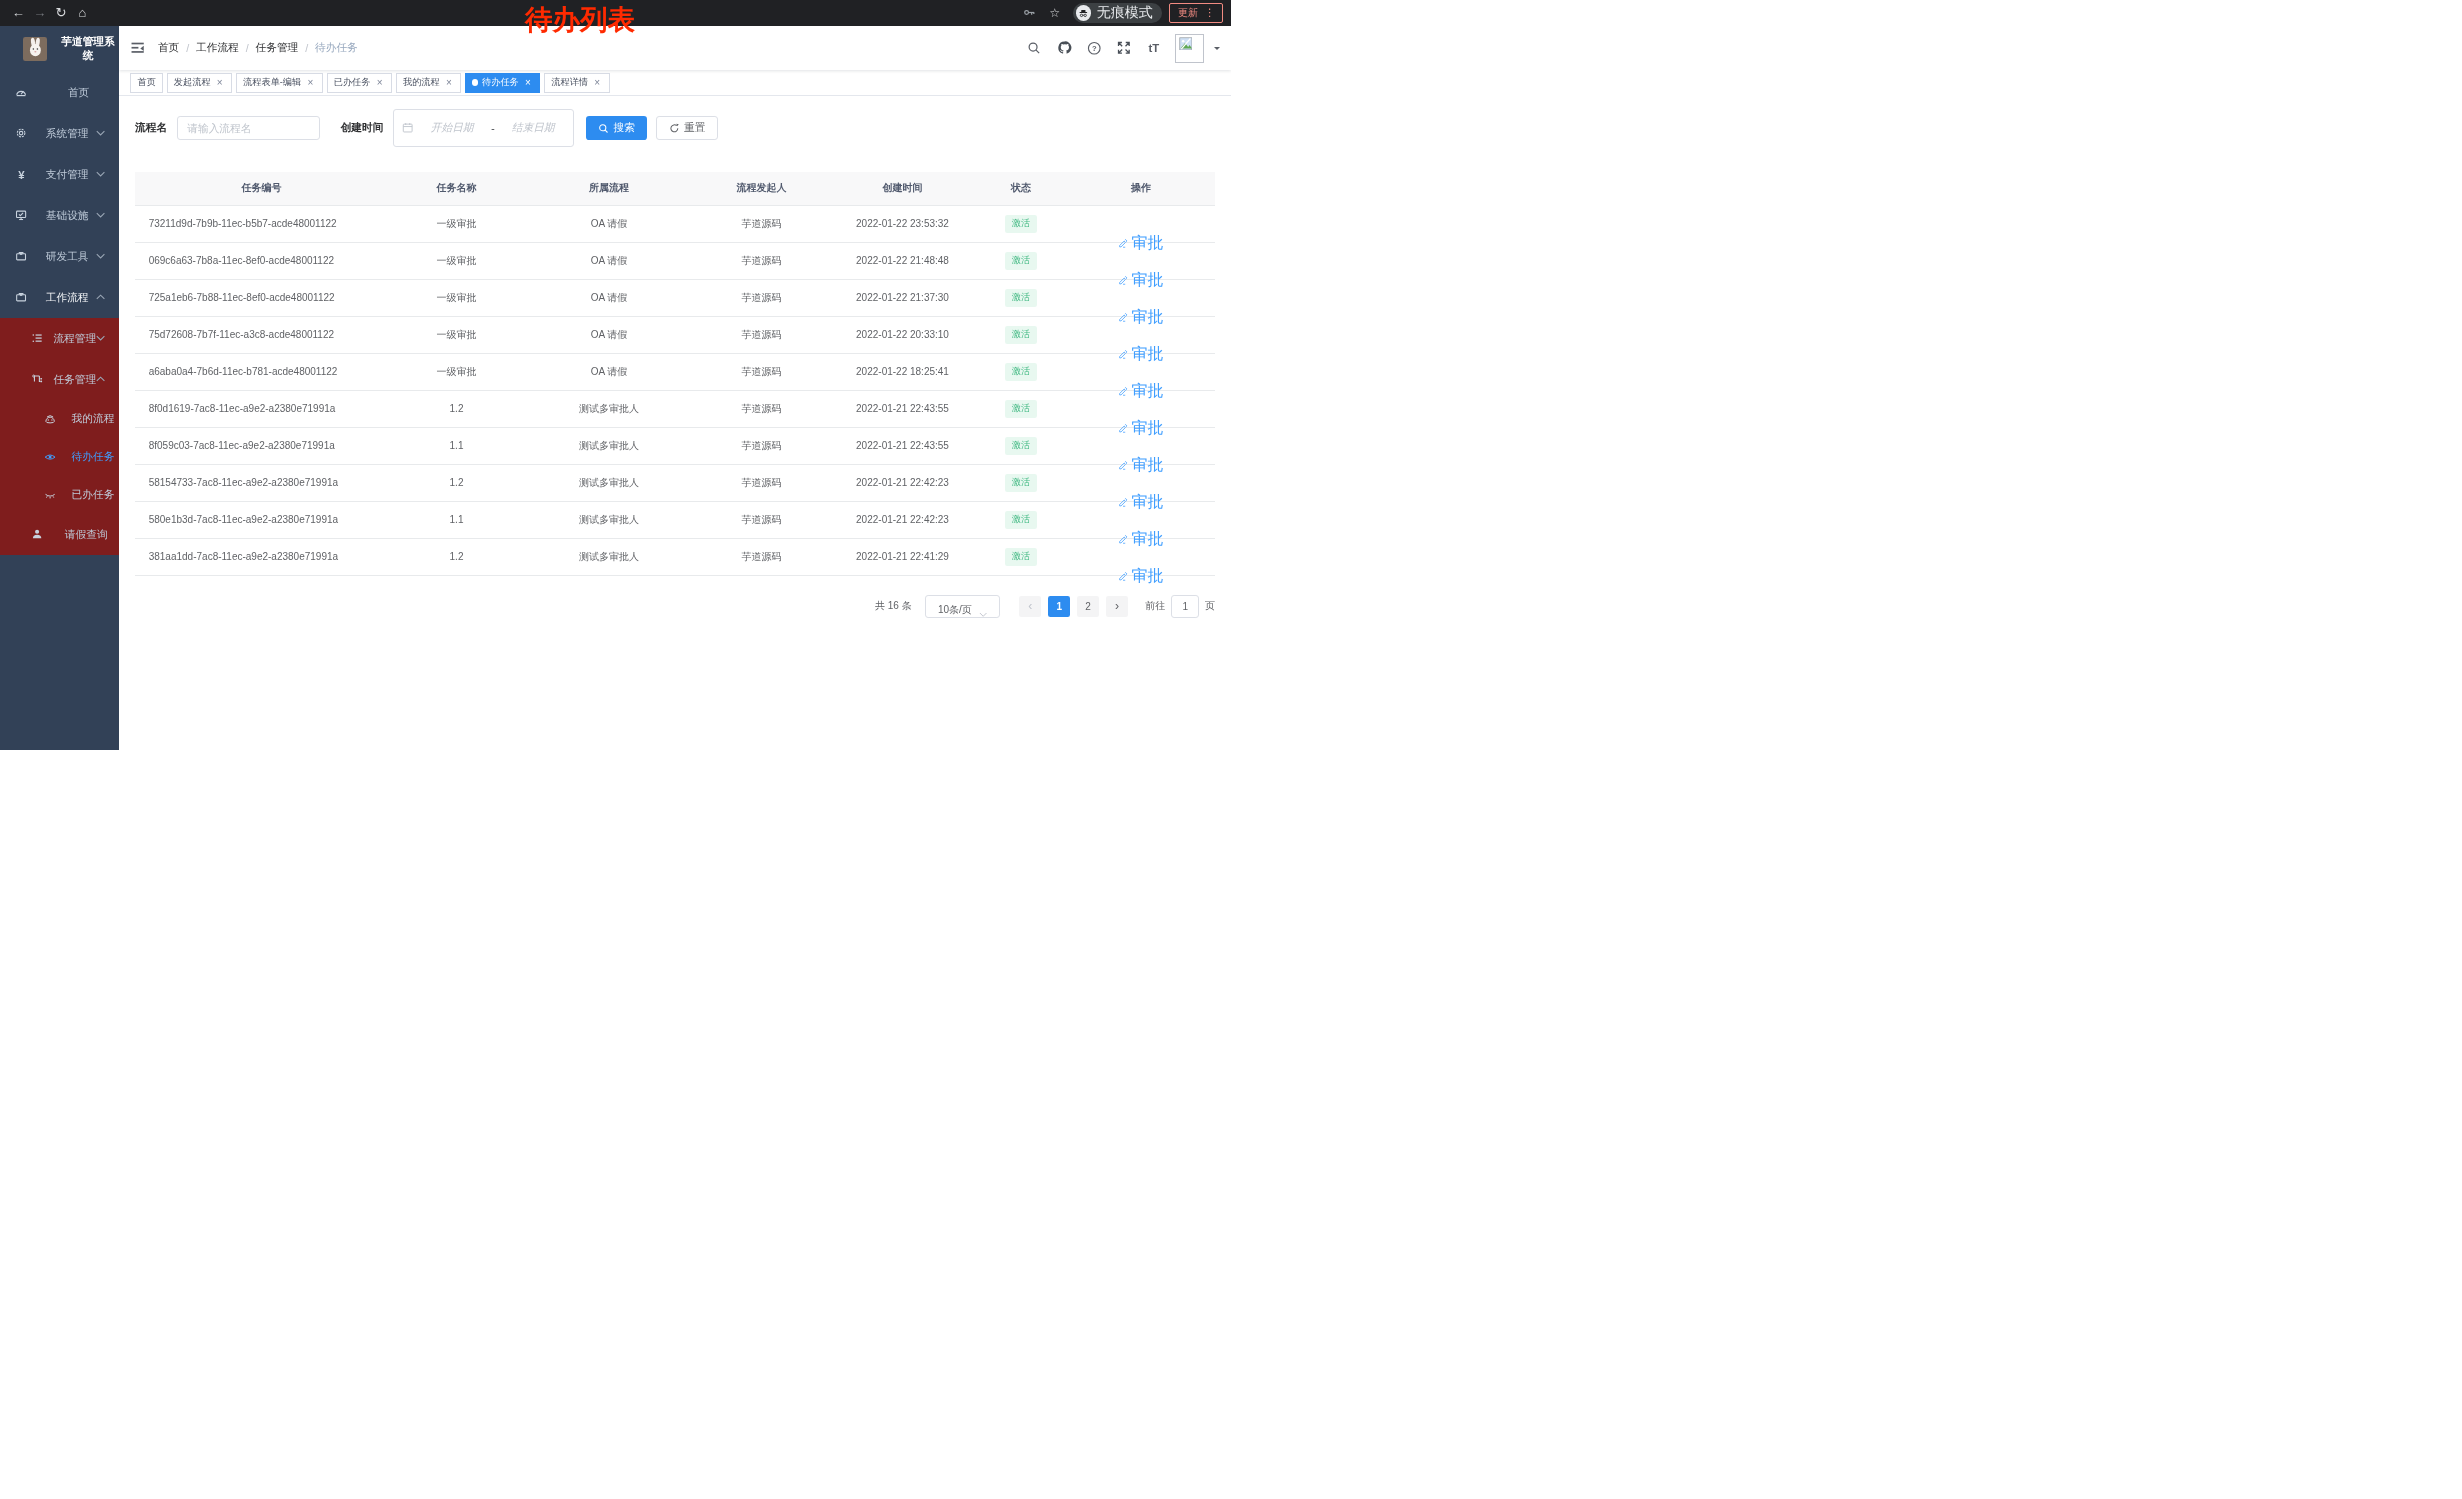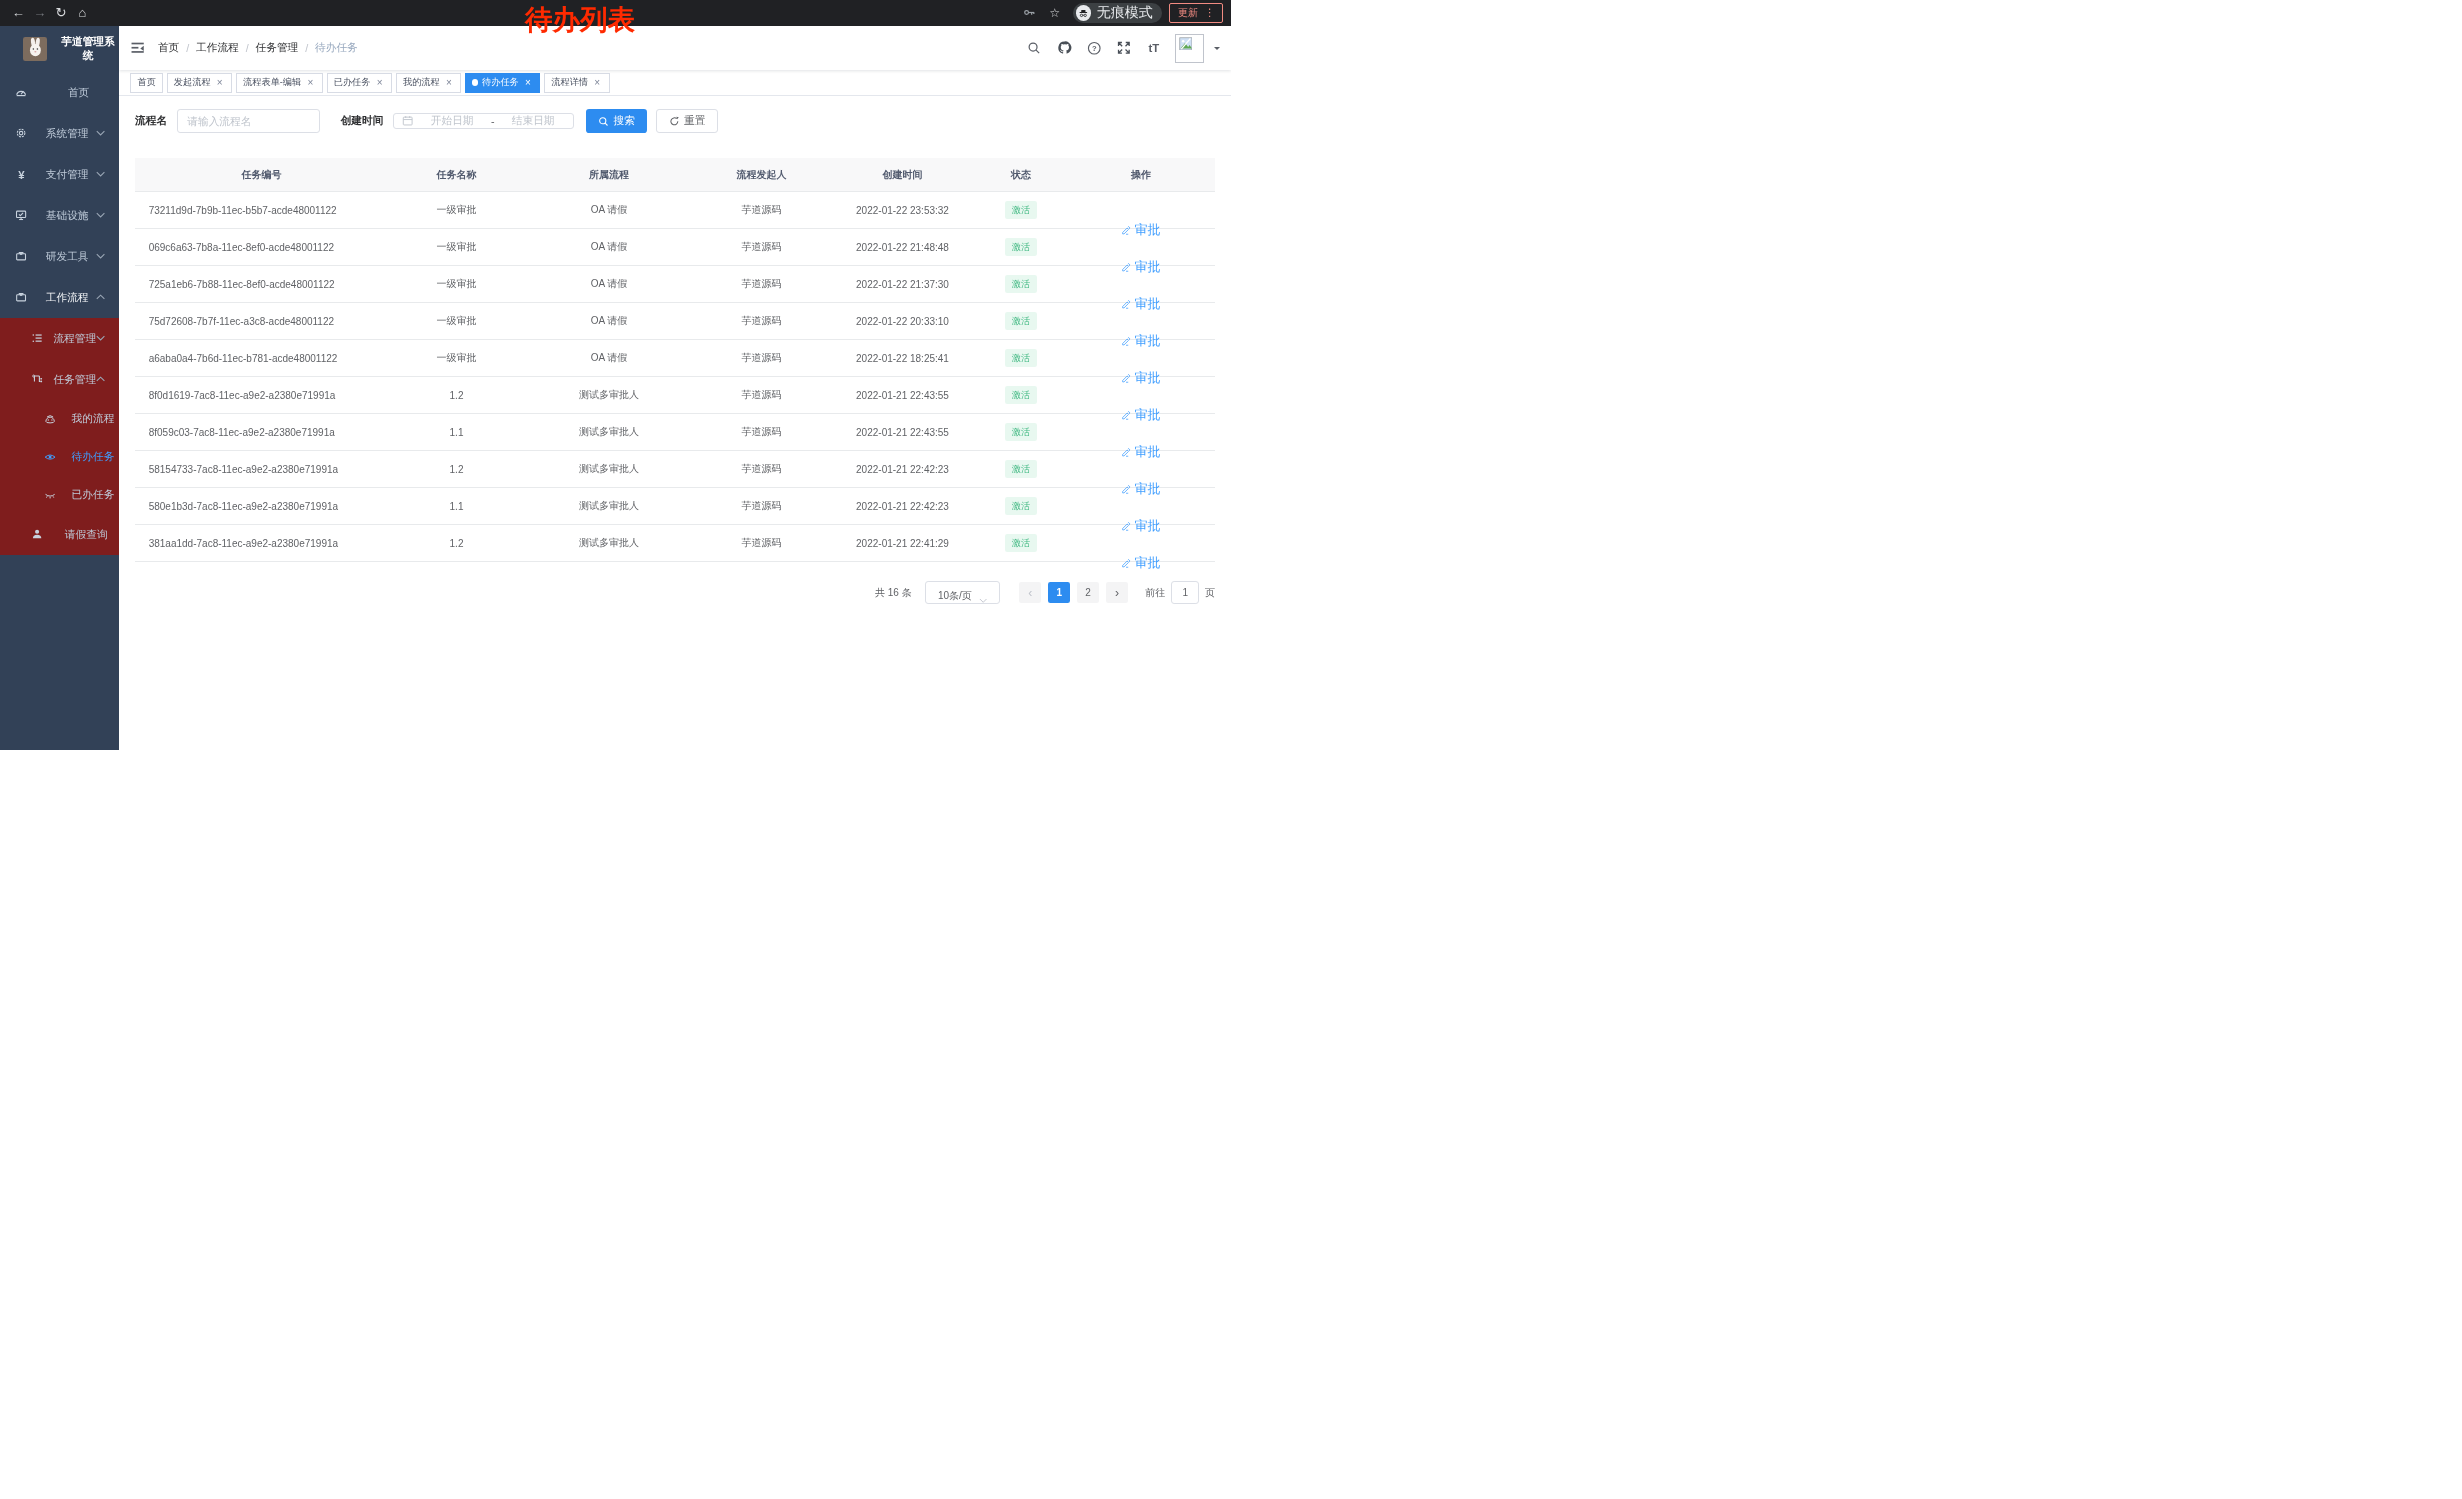--- a/index.html
+++ b/index.html
@@ -71,41 +71,41 @@
   .tab .dot { width:6.1px; height:6.1px; border-radius:50%; background:#fff; }
 
   
   .content { padding:11.4px 16px 0; flex:1; background:#fff; min-width:0; }
   .filters { display:flex; align-items:center; margin-top:1.5px; }
   .flabel { font-size:10.7px; font-weight:700; color:#303133; margin-right:10px; white-space:nowrap; }
   .inp { height:24.4px; border:0.8px solid #dcdfe6; border-radius:3.1px; font-size:10.7px; color:#606266; padding:0 9.2px;
     outline:none; background:#fff; }
   .inp::placeholder { color:#bfc4cc; }
   .name-inp { width:143px; }
-  .datebox { width:181px; height:16px; border:0.8px solid #dcdfe6; border-radius:3.1px; display:flex; align-items:center;
-    padding:0 7.6px; gap:6.1px; color:#bfc4cc; font-size:10.7px; margin-right:11.4px; }
+  .datebox { width:181px; height:38px; border:0.8px solid #dcdfe6; border-radius:3.1px; display:flex; align-items:center;
+    padding:0 7.6px; gap:6.1px; color:#bfc4cc; font-size:10.7px; margin-right:11.4px;font-style:italic; }
   .datebox .ph { flex:1; text-align:center; }
   .datebox .dsep { color:#606266; }
   .gap28 { width:20.6px; }
   .btn { height:24.4px; border-radius:3.1px; font-size:10.7px; display:flex; align-items:center; gap:4.6px; padding:0 11.4px; cursor:pointer; border:0.8px solid transparent; }
   .btn-primary { background:#2d8cf0; color:#fff; }
   .btn-plain { background:#fff; color:#606266; border-color:#dcdfe6; margin-left:9.2px; }
 
   
   .table { margin-top:25px; width:100%; font-size:10px; }
   .trow { display:flex; align-items:center; border-bottom:0.8px solid #e8eaec; }
   .thead { background:#f8f8f9; color:#515a6e; font-weight:700; height:34px; border-bottom:0.8px solid #e8eaec; }
   .tbody-row { height:37px; color:#606266; background:#fff; }
   .cell { text-align:center; overflow:hidden; white-space:nowrap; }
   .c1 { width:253px; } .c2 { width:137px; } .c3 { width:168px; } .c4 { width:137px; }
   .c5 { width:145px; } .c6 { width:92px; } .c7 { flex:1; }
   .tbody-row .c1 { text-align:left; padding-left:13.7px; }
   .badge { display:inline-block; background:#e8f8f0; color:#42b983; font-size:9.2px; line-height:1;
     padding:4.6px 6.9px; border-radius:2.3px; }
-  .oplink { color:#409eff; display:inline-flex; align-items:center; gap:3.1px; cursor:pointer; font-size:13px;margin-top:39px; }
+  .oplink { color:#409eff; display:inline-flex; align-items:center; gap:3.1px; cursor:pointer; font-size:16px;margin-top:39px; }
 
   
   .pager { display:flex; align-items:center; justify-content:flex-end; margin-top:19px; font-size:10px; color:#606266; gap:0; }
   .total { margin-right:13.7px; }
   .psel { width:75px; height:23px; border:0.8px solid #dcdfe6; border-radius:3.1px; display:flex; align-items:flex-end;
     justify-content:center; gap:7.6px; color:#606266; margin-right:15.3px; cursor:pointer; background:#fff; }
   .pbtn { min-width:21.4px; height:21.4px; border-radius:2.3px; background:#f4f4f5; color:#606266; display:flex;
     align-items:center; justify-content:center; margin:0 3.8px; cursor:pointer; font-size:10px; }
   .pbtn.arrow { color:#606266; font-size:12.2px; }
   .pbtn.disabled { color:#c0c4cc; }

